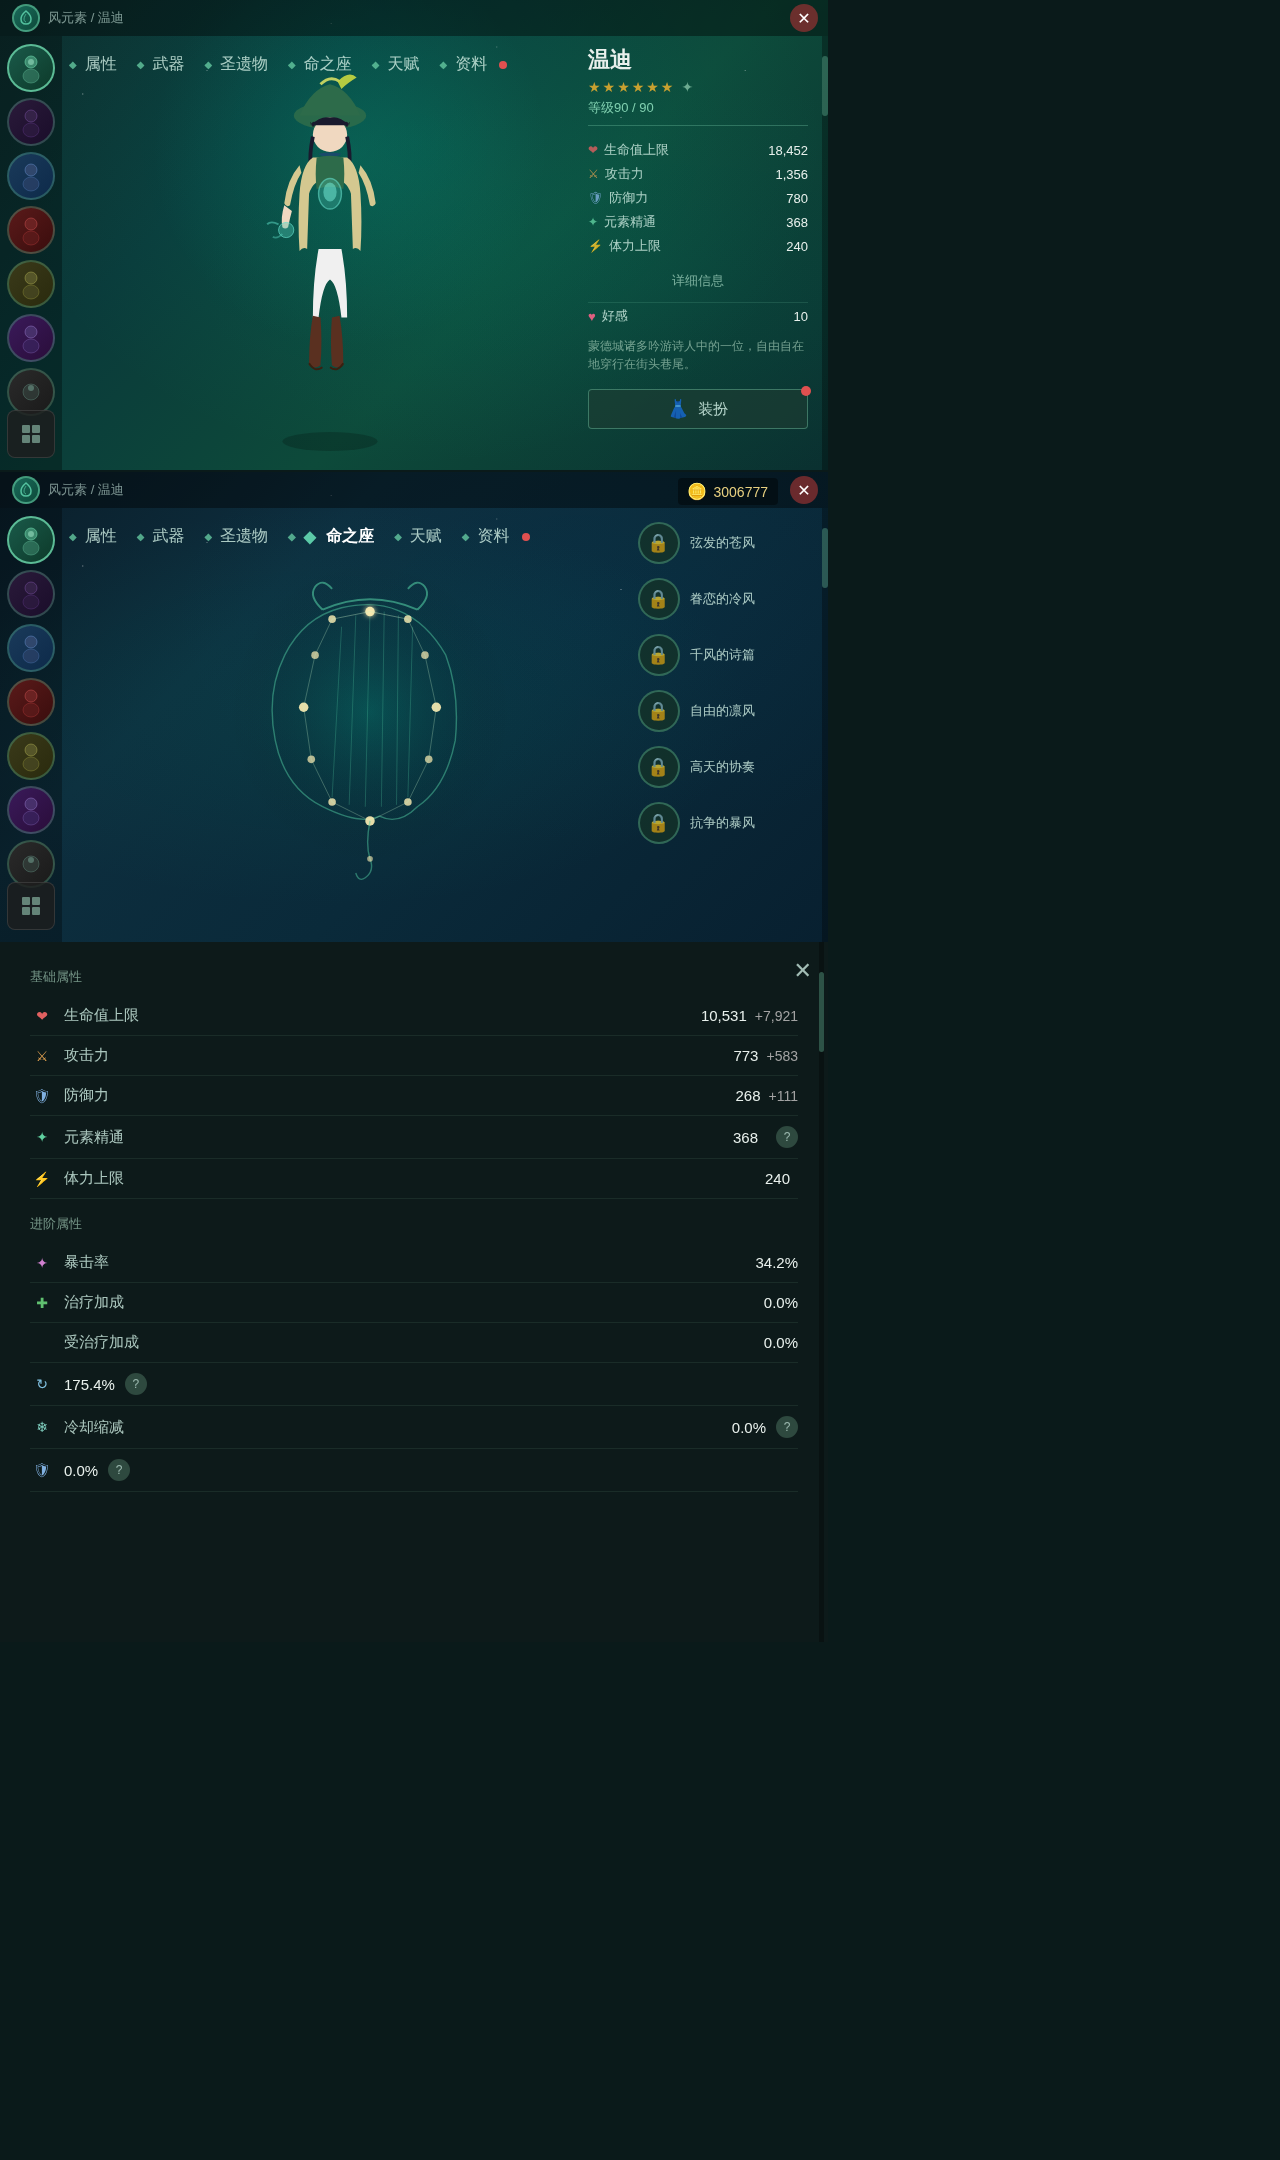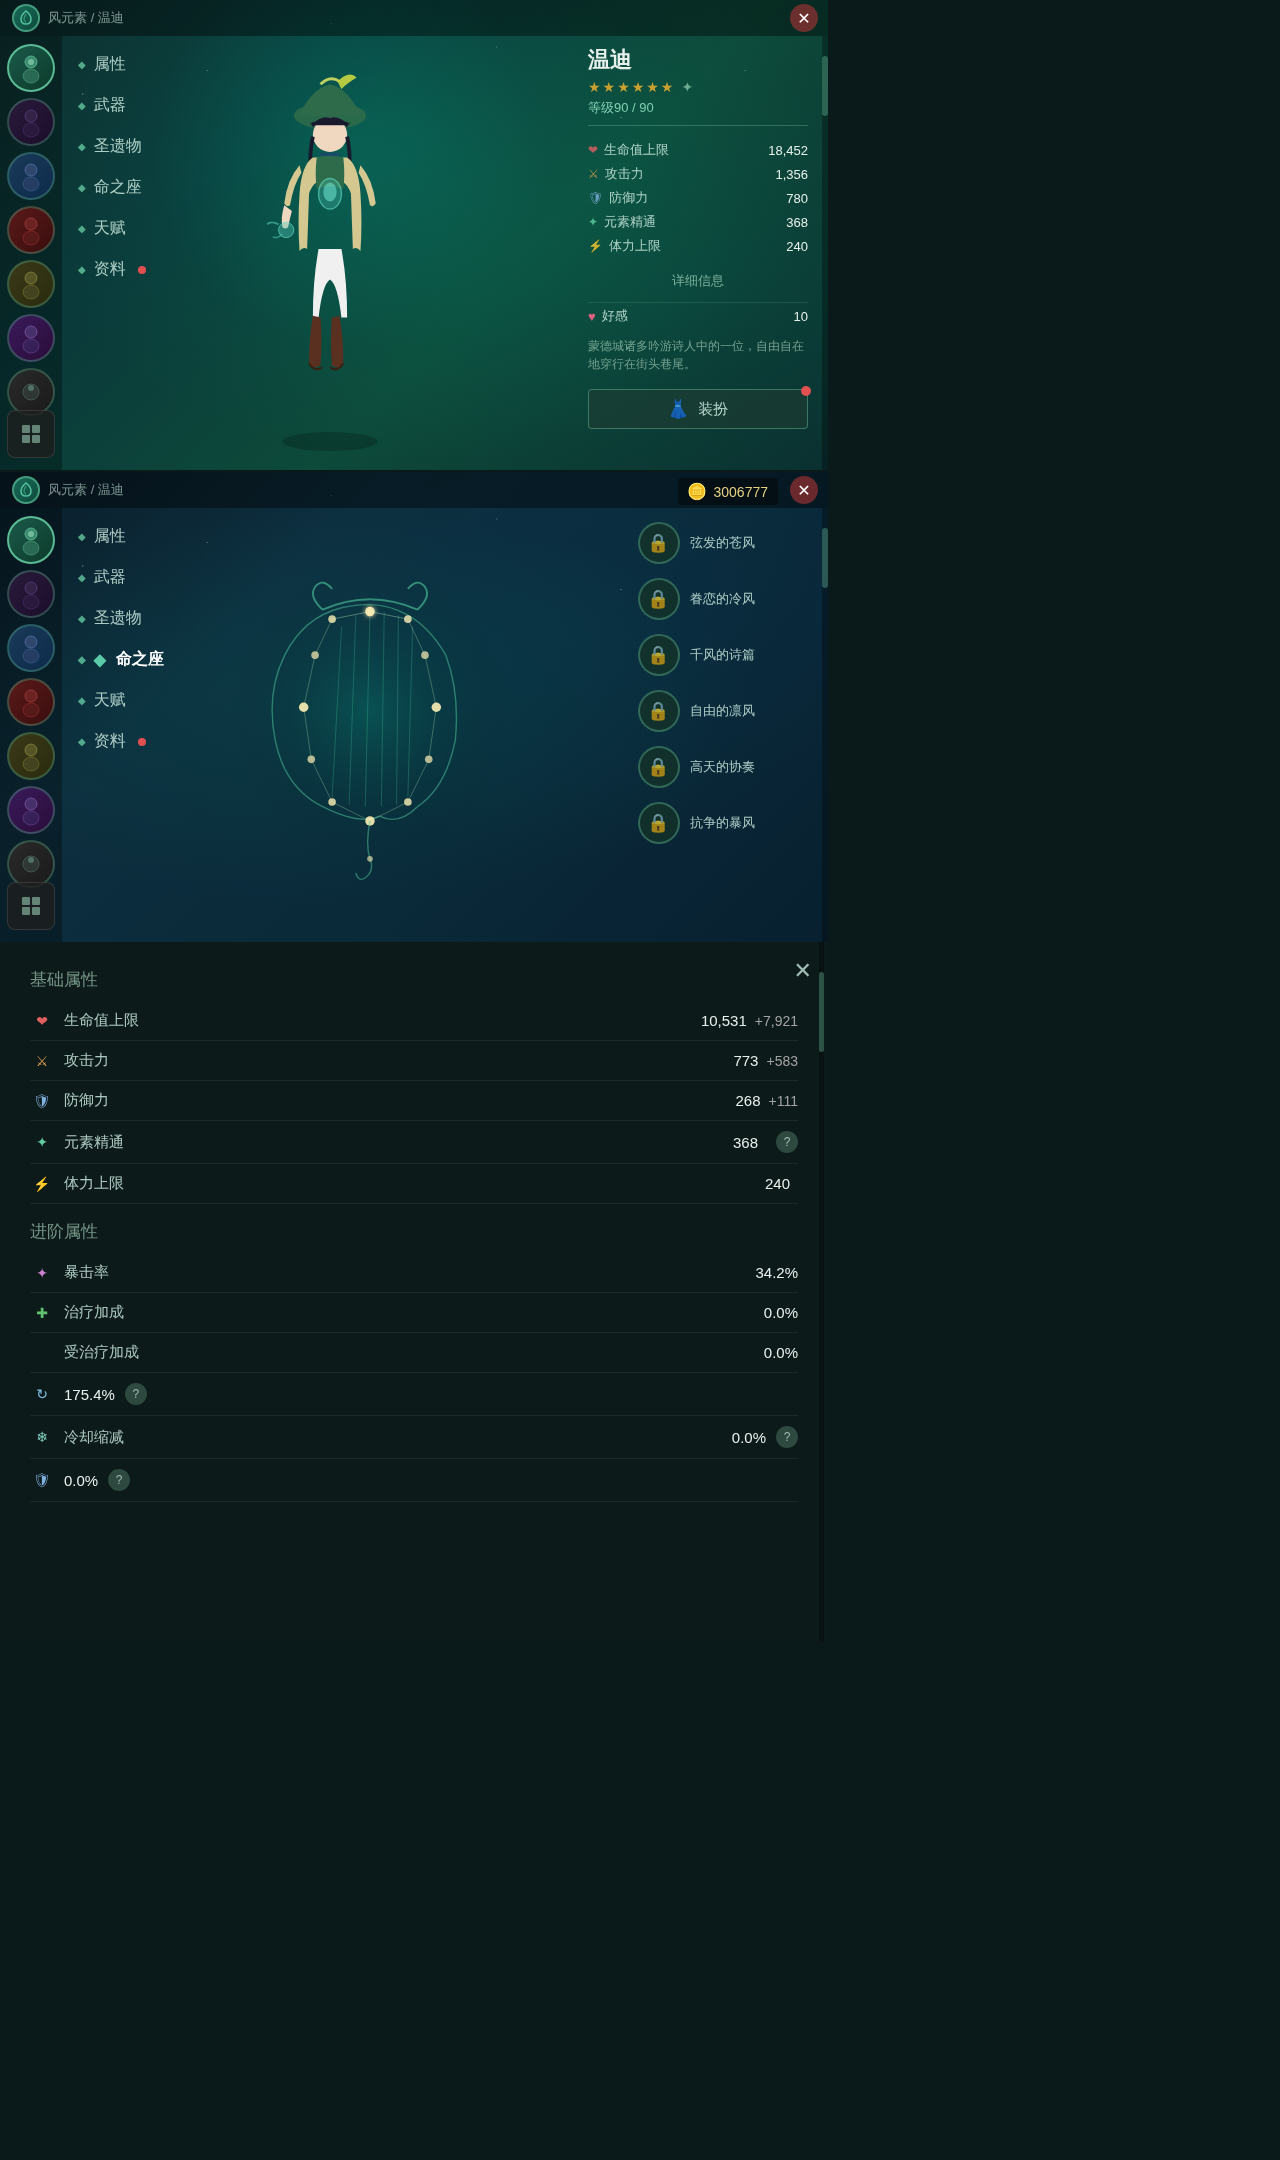--- a/index.html
+++ b/index.html
@@ -122,26 +122,26 @@
       background: rgba(30,30,30,0.8);
       border: 1px solid rgba(80,80,80,0.5);
       display: flex; align-items: center; justify-content: center;
       cursor: pointer;
       font-size: 22px;
     }
 
     
     .nav-menu {
       position: absolute;
-      left: 70px;
+      left: 61px;
       top: 50px;
       z-index: 10;
       display: flex;
-      flex-direction: column;
-      gap: 12px;
+      flex-direction: row;
+      gap: 4px;
     }
     .nav-item {
       display: flex;
       align-items: center;
       gap: 8px;
       color: rgba(200,230,220,0.85);
       font-size: 16px;
       cursor: pointer;
       padding: 4px 8px;
     }
@@ -388,21 +388,21 @@
       position: absolute;
       right: 16px;
       top: 16px;
       font-size: 22px;
       color: rgba(200,230,220,0.8);
       cursor: pointer;
     }
 
     .stats-section-title {
       color: rgba(160,200,180,0.7);
-      font-size: 17px;
+      font-size: 13px;
       margin-bottom: 10px;
       margin-top: 6px;
     }
 
     .stats-row {
       display: flex;
       align-items: center;
       padding: 10px 0;
       border-bottom: 1px solid rgba(80,120,100,0.2);
       font-size: 15px;

